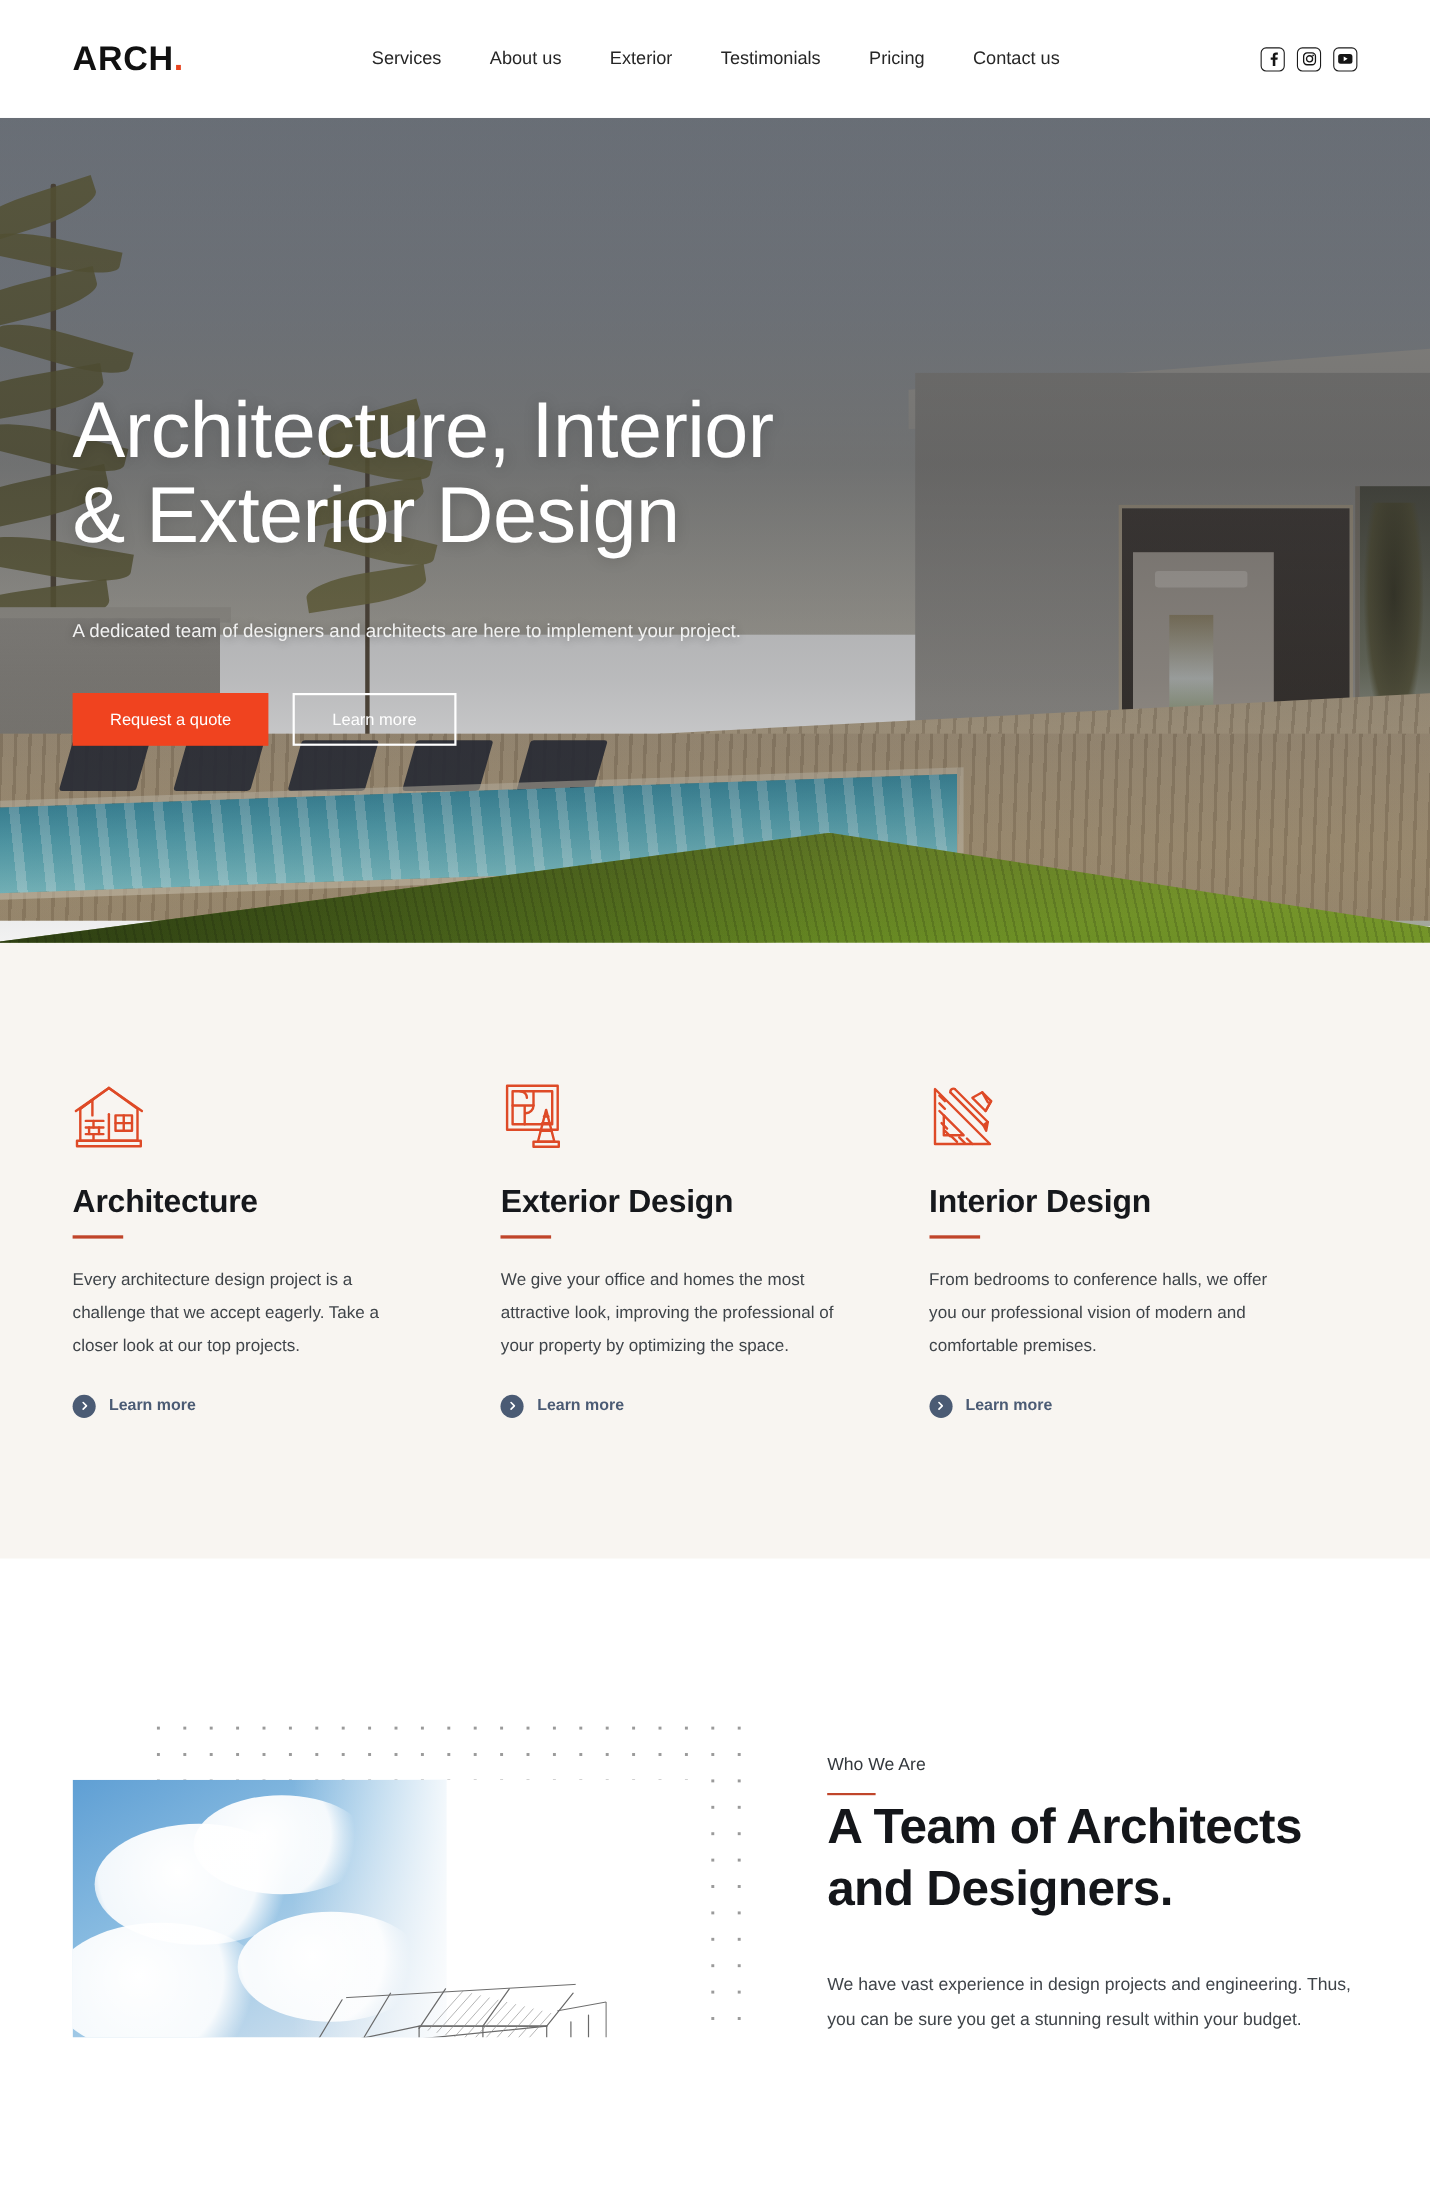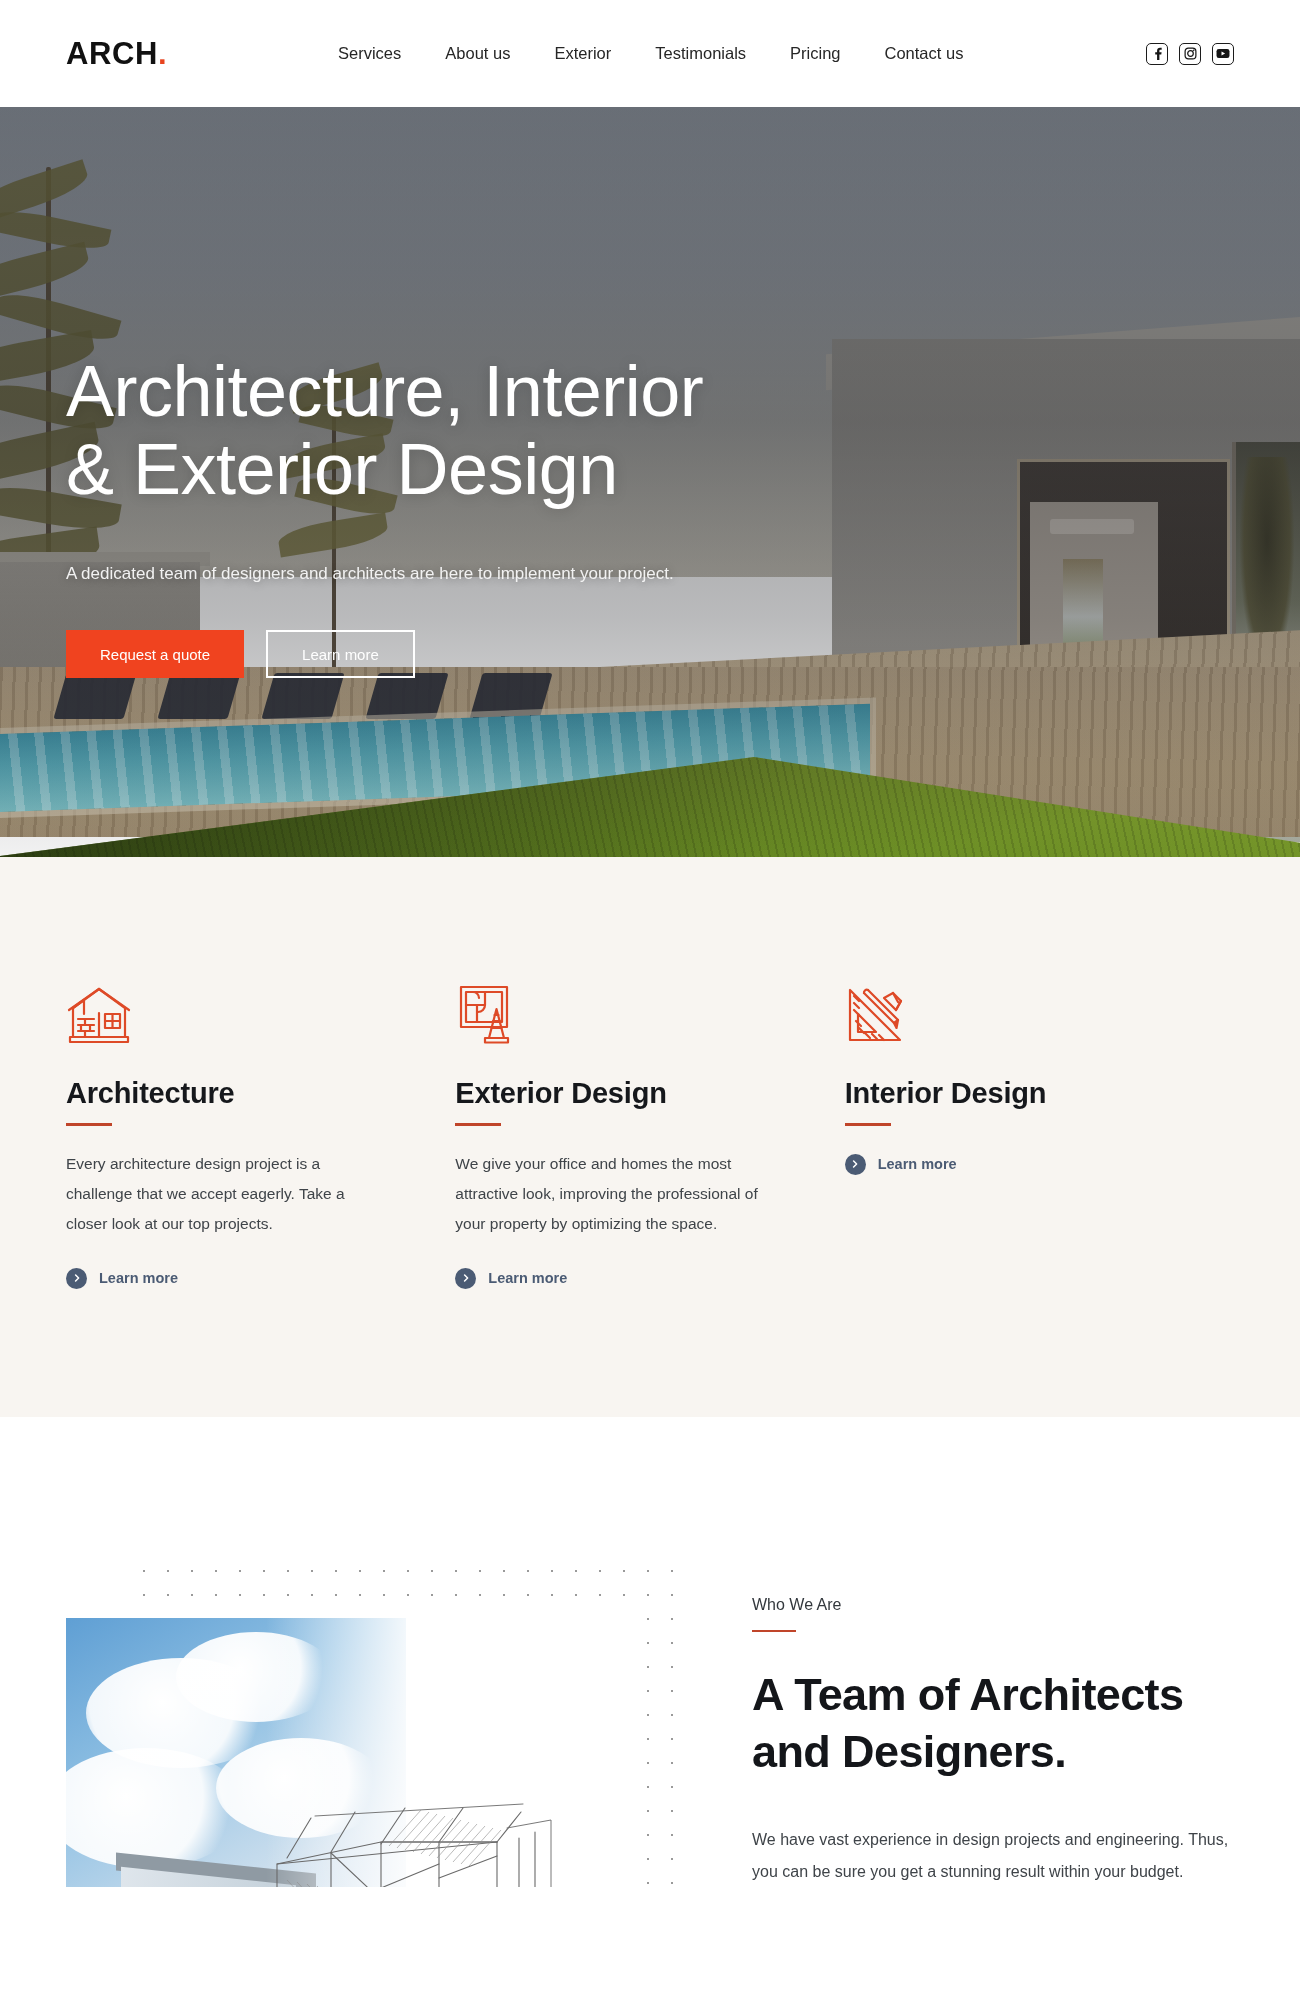--- a/index.html
+++ b/index.html
@@ -357,21 +357,20 @@
     padding-top:38px;
     flex:1;
   }
   .eyebrow{
     font-size:16px; color:#33383d; line-height:1;
   }
   .eyebrow-rule{
     width:44px;height:2.5px;background:#c0452a;margin-top:17px;
   }
   .about-title{
-    margin-top:35px;
     font-size:45px;
     font-weight:bold;
     color:#14161a;
     line-height:1.26;
     letter-spacing:-0.6px;
   }
   .about-body{
     margin-top:44px;
     font-size:16px;
     line-height:1.95;
@@ -559,20 +558,21 @@
             <path d="M23 7 L53 37" stroke-width="2.2"></path>
             <path d="M19 10 a2.8 2.8 0 0 1 4 -3"></path>
             <path d="M49 40 L53 37 L51.5 45 Z" fill="#de4a27"></path>
             <path d="M39 15 L48 10 L56 18 L51 27 Z"></path>
             <path d="M48 10 L53 19 M51 27 L56 18"></path>
           </g>
         </svg>
       </div>
       <h3 class="svc-title">Interior Design</h3>
       <div class="svc-rule"></div>
+      <p class="svc-text">From bedrooms to conference halls, we offer you our professional vision of modern and comfortable premises.</p>
       <a class="learn-more" href="#">
         <span class="lm-circle">
           <svg width="8" height="8" viewBox="0 0 8 8" aria-hidden="true">
             <path d="M2.6 1 L5.6 4 L2.6 7" fill="none" stroke="#ffffff" stroke-width="1.5" stroke-linecap="round" stroke-linejoin="round"></path>
           </svg>
         </span>
         <span class="lm-label">Learn more</span>
       </a>
     </div>
 

